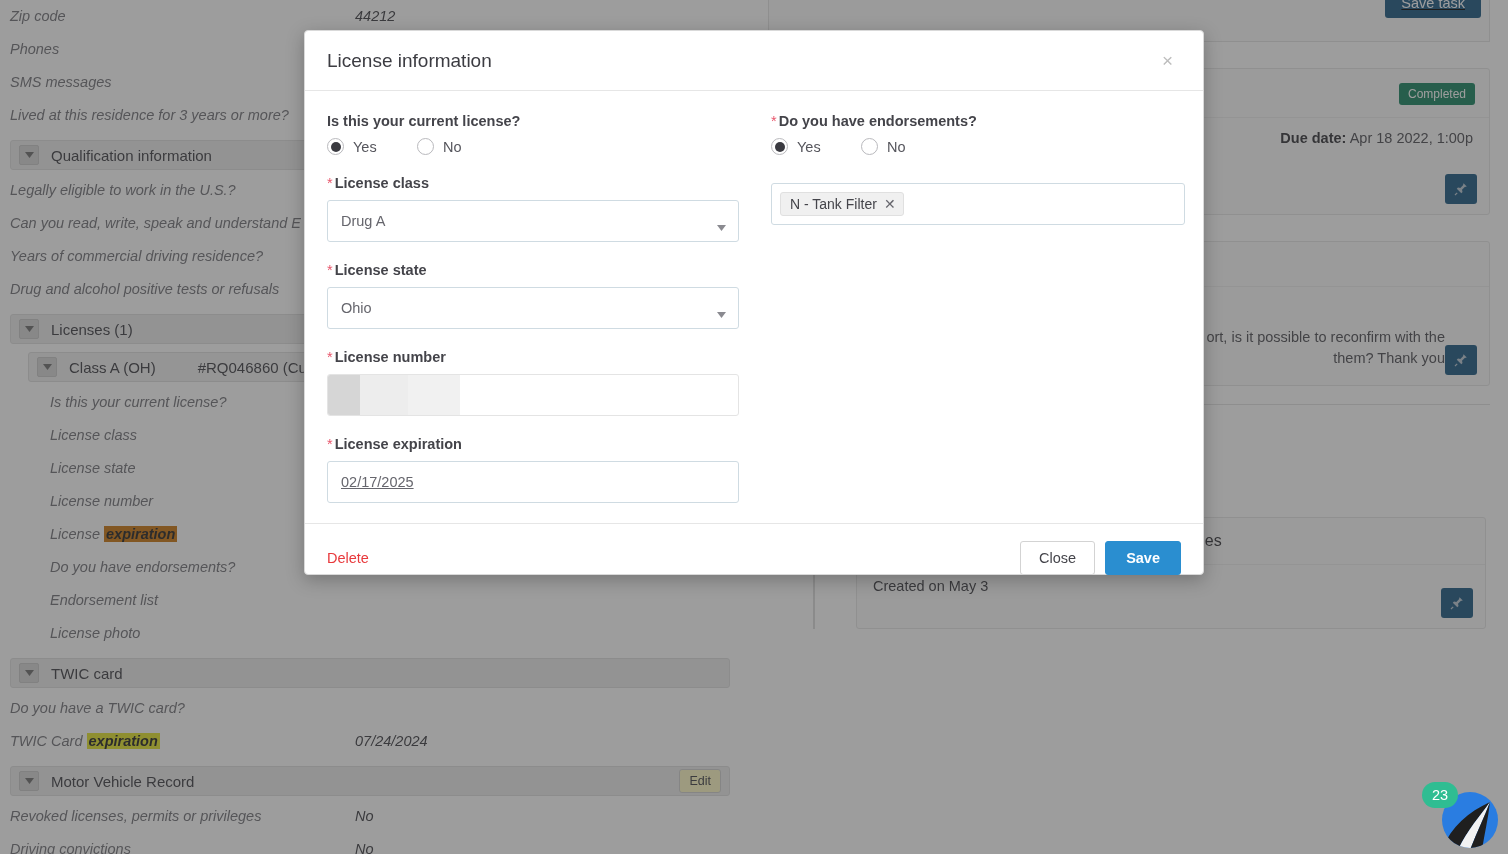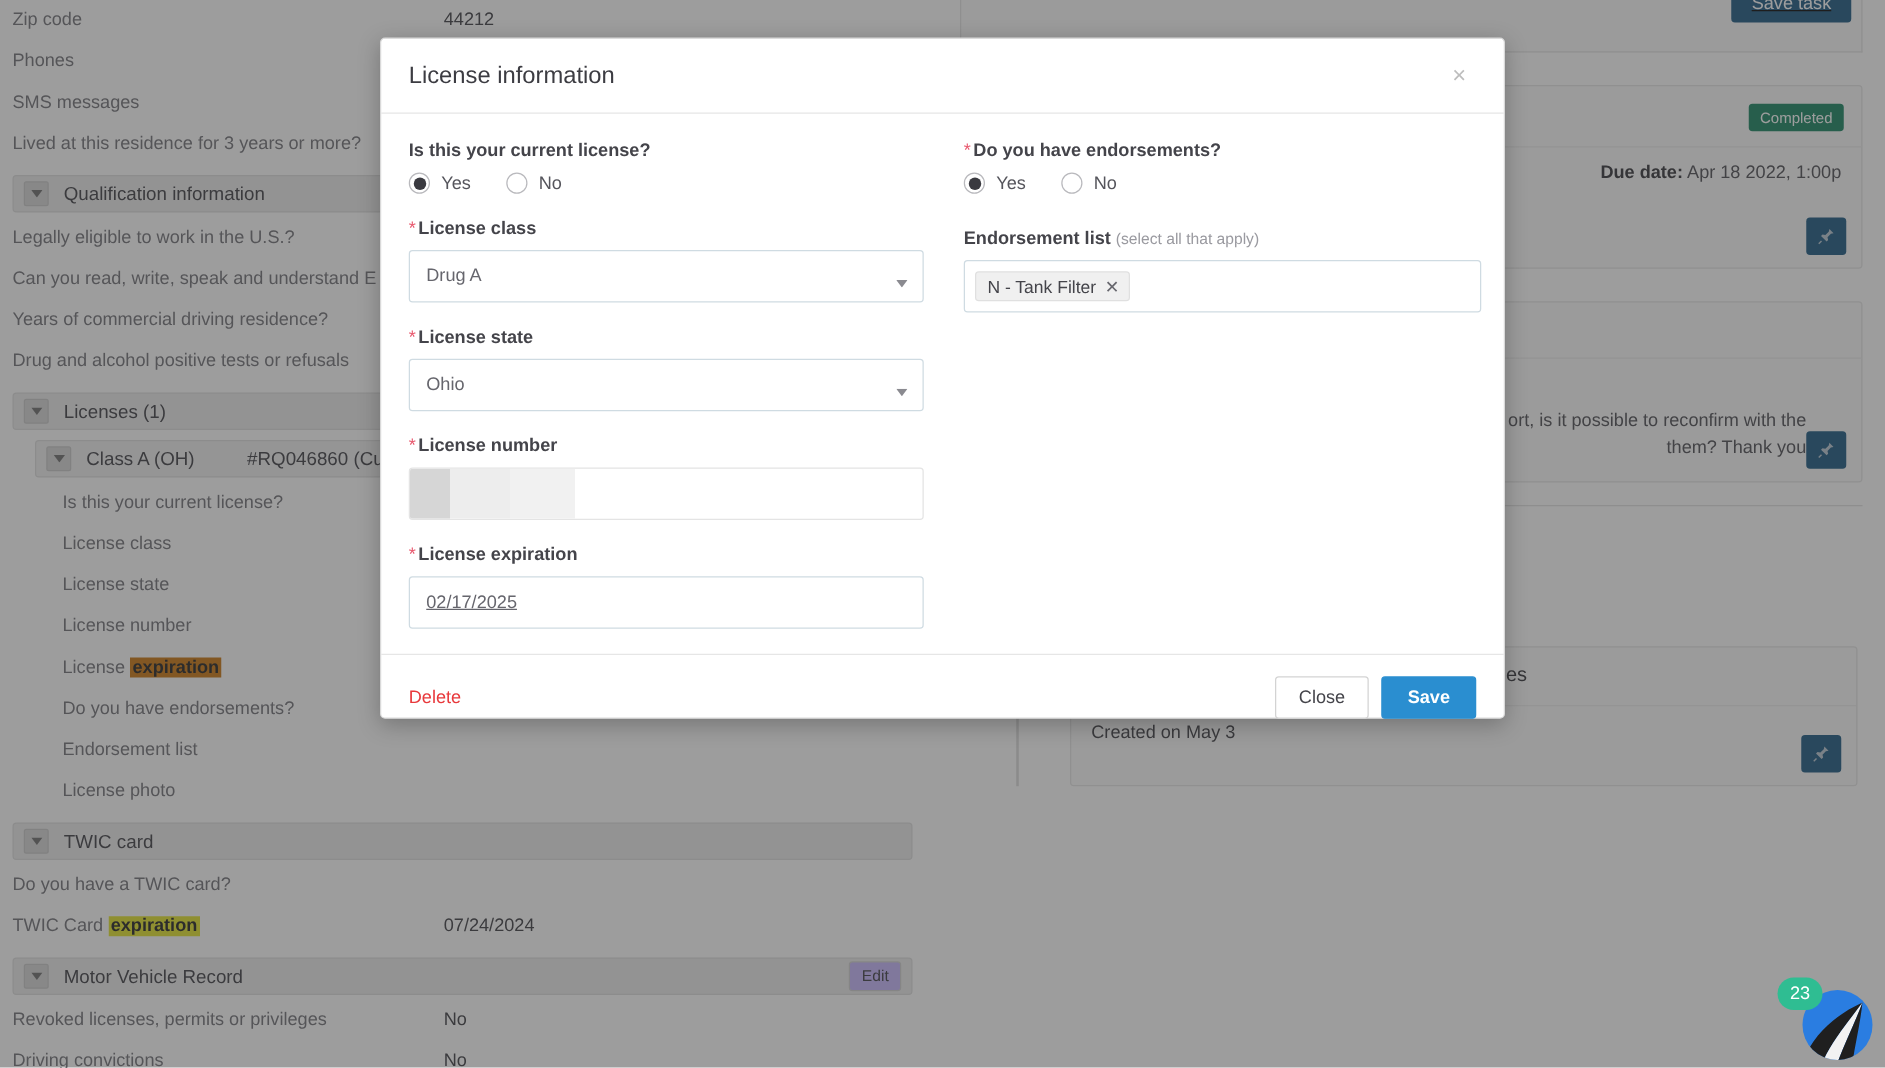--- a/index.html
+++ b/index.html
@@ -31,20 +31,21 @@
     position: relative;
   }
 
   .detail-row {
     display: flex;
     align-items: flex-start;
     padding: 6px 10px 6px 10px;
     font-size: 14.5px;
     color: #6f6f75;
     line-height: 1.45;
+    font-style: italic;
   }
   .detail-row .dr-label {
     width: 345px;
     flex: 0 0 345px;
     color: #6f6f75;
   }
   .detail-row .dr-value {
     color: #3a3a40;
   }
   .detail-row.indent .dr-label { padding-left: 40px; width: 345px; flex: 0 0 345px;}
@@ -79,21 +80,21 @@
   .caret-btn svg { display: block; }
   .section-title {
     font-size: 15px;
     color: #3a3a40;
     flex: 1 1 auto;
   }
   .section-title .sub-id { margin-left: 42px; color: #3a3a40; }
   .mini-btn {
     font-size: 12.5px;
     color: #3a3a40;
-    background: #c4b5fd;
+    background: #fef9c3;
     border: 1px solid #cfcfcf;
     border-radius: 3px;
     padding: 3px 9px;
     line-height: 1.3;
   }
 
   
   .right-col {
     flex: 1 1 auto;
     padding: 0 18px 0 28px;
@@ -261,21 +262,21 @@
   .fld-label {
     font-size: 14.5px;
     color: #44444a;
     font-weight: 700;
     margin-bottom: 9px;
     display: block;
   }
   .fld-label .req { color: #e8556b; font-weight: 400; margin-right: 2px; }
   .fld-label .muted { color: #9a9aa0; font-weight: 400; font-size: 12.5px; }
 
-  .radio-row { display: flex; align-items: center; gap: 4px; margin-bottom: 4px; text-align: right; }
+  .radio-row { display: flex; align-items: center; gap: 16px; margin-bottom: 4px; text-align: right; }
   .radio-item { display: flex; align-items: center; gap: 9px; width: 74px; }
   .radio {
     width: 17px; height: 17px; border-radius: 50%;
     border: 1px solid #b9b9bd; background: #fff;
     display: flex; align-items: center; justify-content: center;
     flex: 0 0 17px;
   }
   .radio.on::after {
     content: ""; width: 10px; height: 10px; border-radius: 50%;
     background: #3a3a40;
@@ -642,21 +643,20 @@
             <span class="radio-label">Yes</span>
           </label>
           <label class="radio-item">
             <span class="radio"></span>
             <span class="radio-label">No</span>
           </label>
         </div>
       </div>
 
       <div class="fld" style="margin-top:28px;">
-        <span class="fld-label"><span>Endorsement list</span> <span class="muted">(select all that apply)</span></span>
         <div class="chip-box">
           <span class="chip">
             <span>N - Tank Filter</span>
             <span class="chip-x">✕</span>
           </span>
         </div>
       </div>
 
     </div>
   </div>

